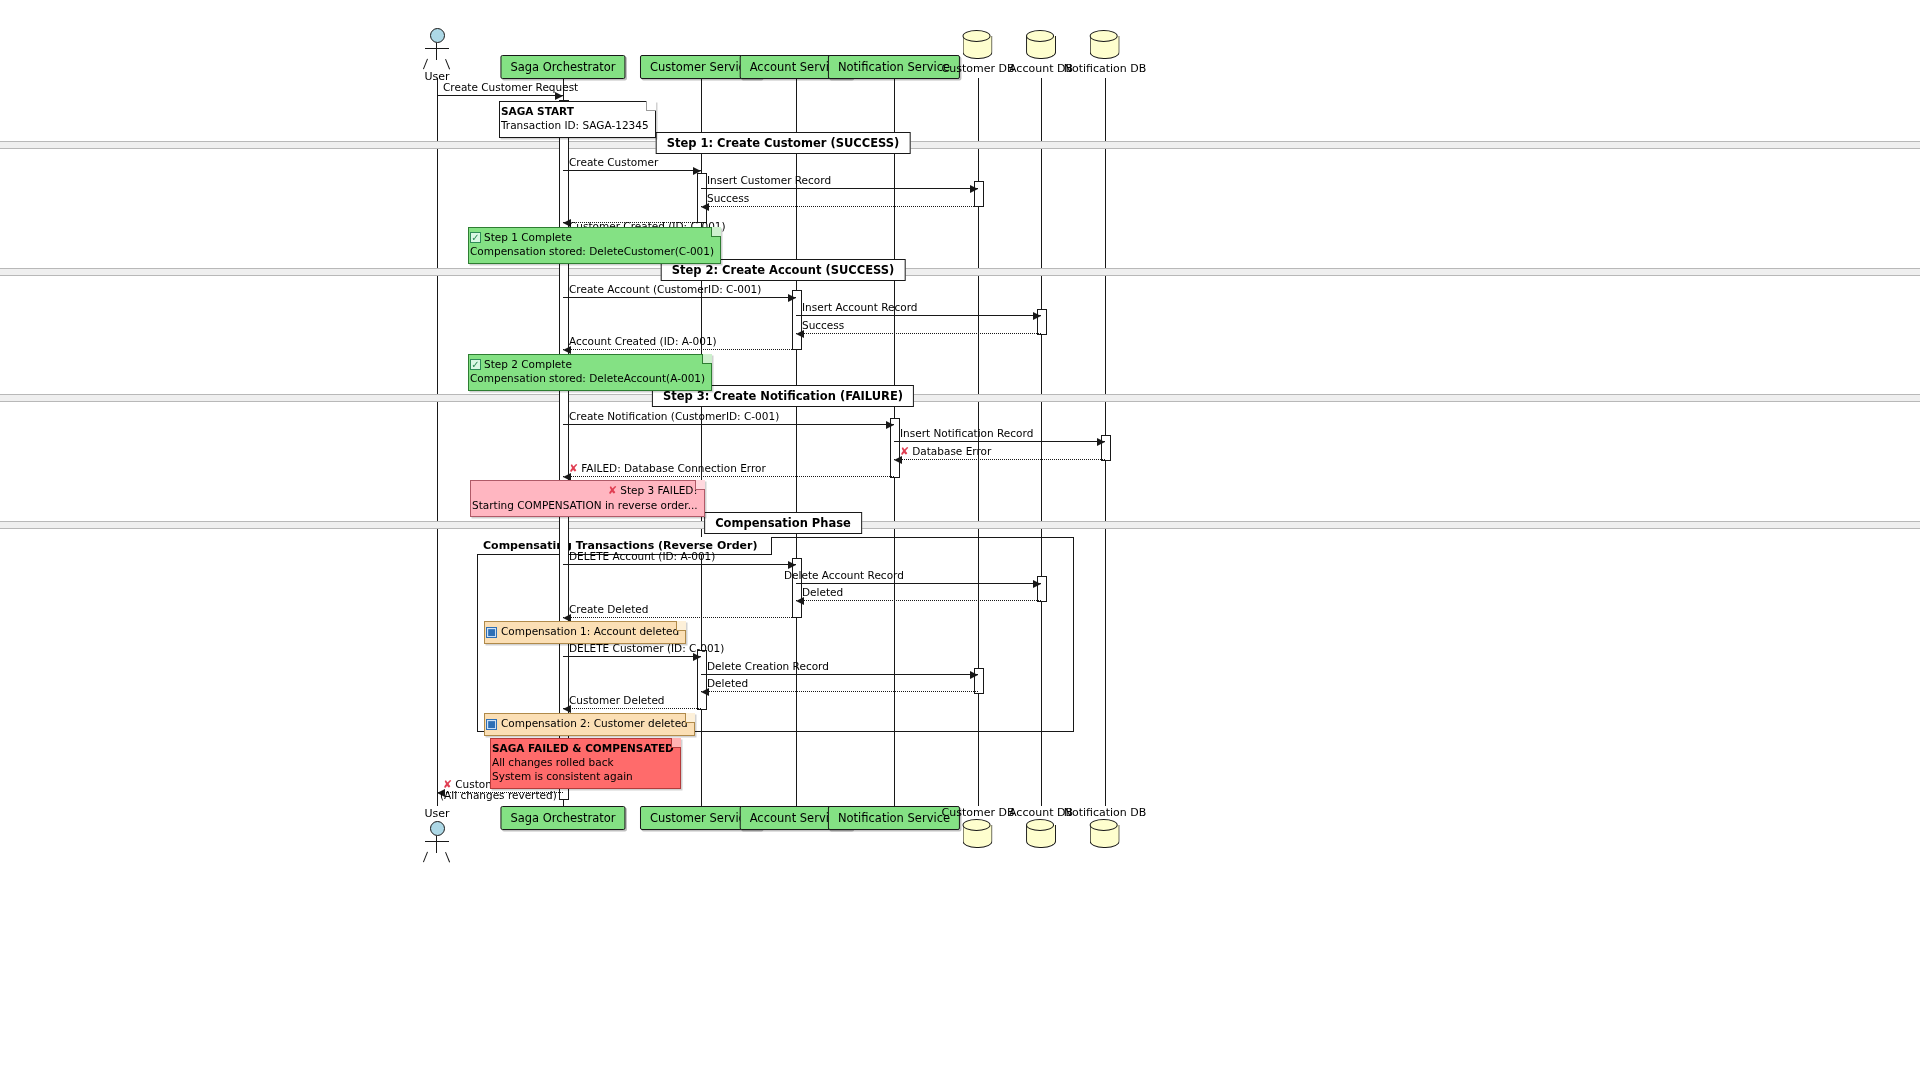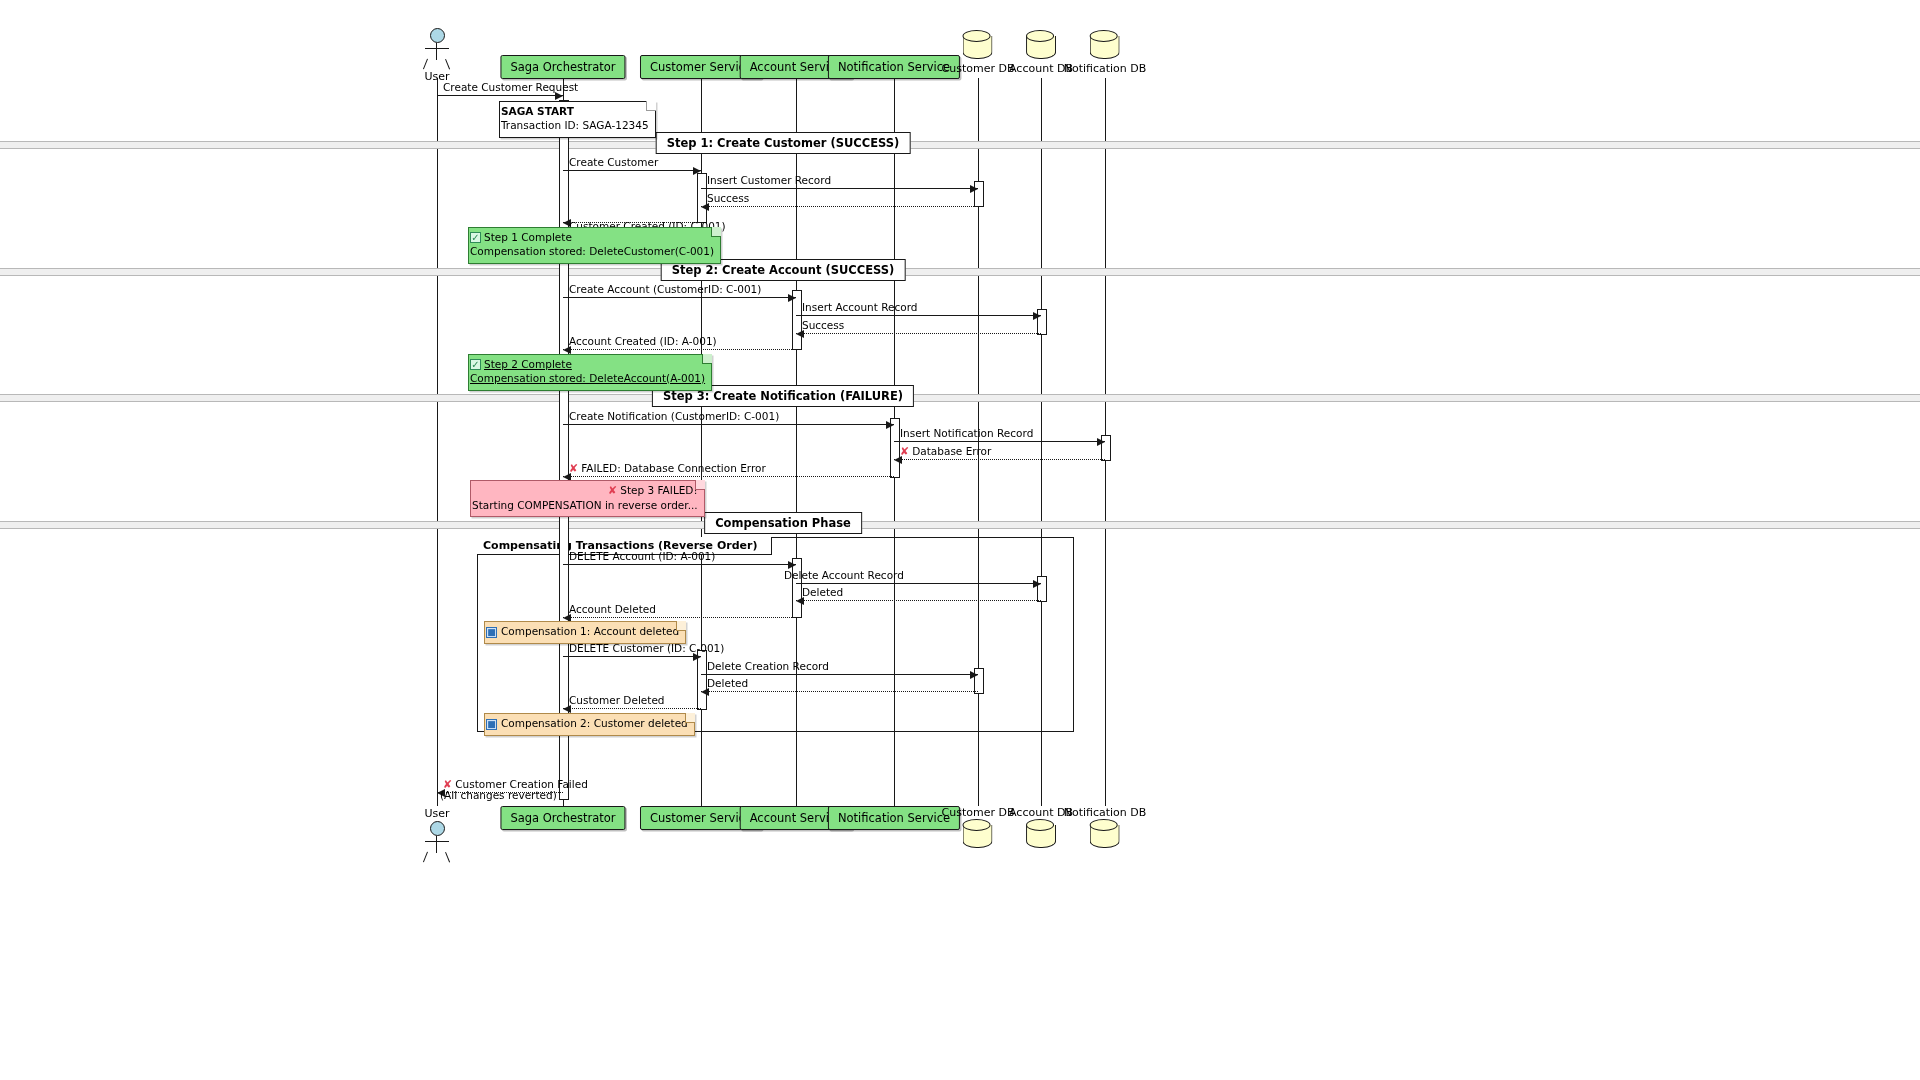--- a/index.html
+++ b/index.html
@@ -199,21 +199,21 @@
     <div class="arrowR" style="left: 788px; top: 560.5px;"></div>
     <div class="mlabel" style="left: 569px; top: 550px;"><span>DELETE Account (ID: A-001)</span></div>
     <div class="msg" style="left: 796px; top: 583px; width: 245px;"></div>
     <div class="arrowR" style="left: 1033px; top: 579.5px;"></div>
     <div class="mlabel" style="left: 784px; top: 569px;"><span>Delete Account Record</span></div>
     <div class="msg dashed" style="left: 796px; top: 600px; width: 245px;"></div>
     <div class="arrowL" style="left: 796px; top: 596.5px;"></div>
     <div class="mlabel" style="left: 802px; top: 586px;"><span>Deleted</span></div>
     <div class="msg dashed" style="left: 563px; top: 617px; width: 233px;"></div>
     <div class="arrowL" style="left: 563px; top: 613.5px;"></div>
-    <div class="mlabel" style="left: 569px; top: 603px;"><span>Account Deleted</span></div>
+    <div class="mlabel" style="left: 569px; top: 603px;"><span>Create Deleted</span></div>
     <div class="msg" style="left: 563px; top: 656px; width: 138px;"></div>
     <div class="arrowR" style="left: 693px; top: 652.5px;"></div>
     <div class="mlabel" style="left: 569px; top: 642px;"><span>DELETE Customer (ID: C-001)</span></div>
     <div class="msg" style="left: 701px; top: 674px; width: 277px;"></div>
     <div class="arrowR" style="left: 970px; top: 670.5px;"></div>
     <div class="mlabel" style="left: 707px; top: 660px;"><span>Delete Creation Record</span></div>
     <div class="msg dashed" style="left: 701px; top: 691px; width: 277px;"></div>
     <div class="arrowL" style="left: 701px; top: 687.5px;"></div>
     <div class="mlabel" style="left: 707px; top: 677px;"><span>Deleted</span></div>
     <div class="msg dashed" style="left: 563px; top: 708px; width: 138px;"></div>
@@ -226,31 +226,37 @@
     <div class="note" style="left: 499px; top: 101px; background: rgb(255, 255, 255); border-color: rgb(24, 24, 24);">
       <div class="fold"></div>
       <div class="ttl"><span>SAGA START</span></div>
       <div><span>Transaction ID: SAGA-12345</span></div>
     </div>
     <div class="note green" style="left: 468px; top: 227px;">
       <div class="fold"></div>
       <div><span class="ckmark">✓</span><span>Step 1 Complete</span></div>
       <div><span>Compensation stored: DeleteCustomer(C-001)</span></div>
     </div>
-    <div class="note green" style="left: 468px; top: 354px; text-decoration: underline;">
+    <div class="note green" style="left: 468px; top: 354px;">
       <div class="fold"></div>
       <div><span class="ckmark">✓</span><span>Step 2 Complete</span></div>
       <div><span>Compensation stored: DeleteAccount(A-001)</span></div>
     </div>
     <div class="note pink" style="left: 470px; top: 480px;">
       <div class="fold"></div>
       <div><span class="xmark">✘</span><span>Step 3 FAILED!</span></div>
       <div><span>Starting COMPENSATION in reverse order...</span></div>
     </div>
     <div class="note orange" style="left: 484px; top: 621px;">
       <div class="fold"></div>
       <div><span class="infomark">■</span><span>Compensation 1: Account deleted</span></div>
     </div>
     <div class="note orange" style="left: 484px; top: 713px;">
       <div class="fold"></div>
       <div><span class="infomark">■</span><span>Compensation 2: Customer deleted</span></div>
+    </div>
+    <div class="note red" style="left: 490px; top: 738px;">
+      <div class="fold"></div>
+      <div class="ttl"><span>SAGA FAILED &amp; COMPENSATED</span></div>
+      <div><span>All changes rolled back</span></div>
+      <div><span>System is consistent again</span></div>
     </div>
   </div>
 
 </body></html>

